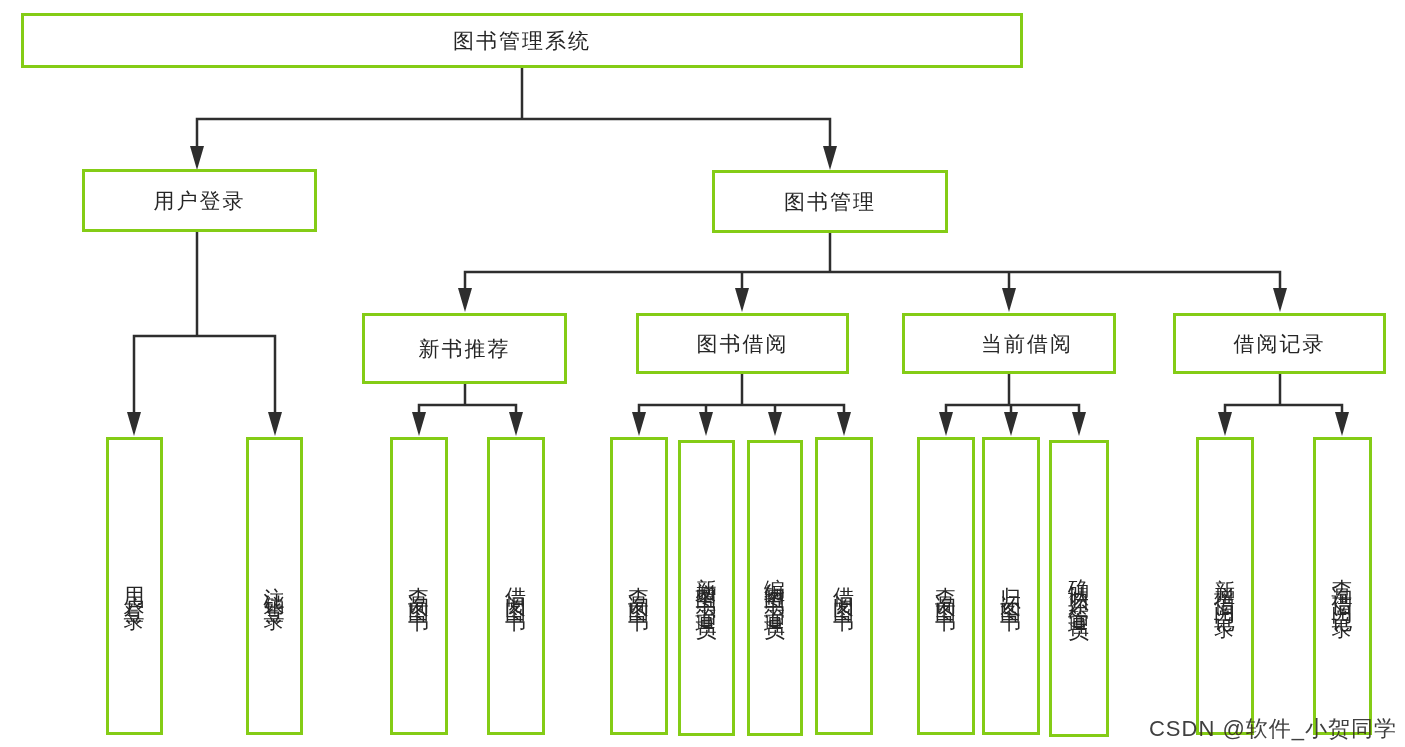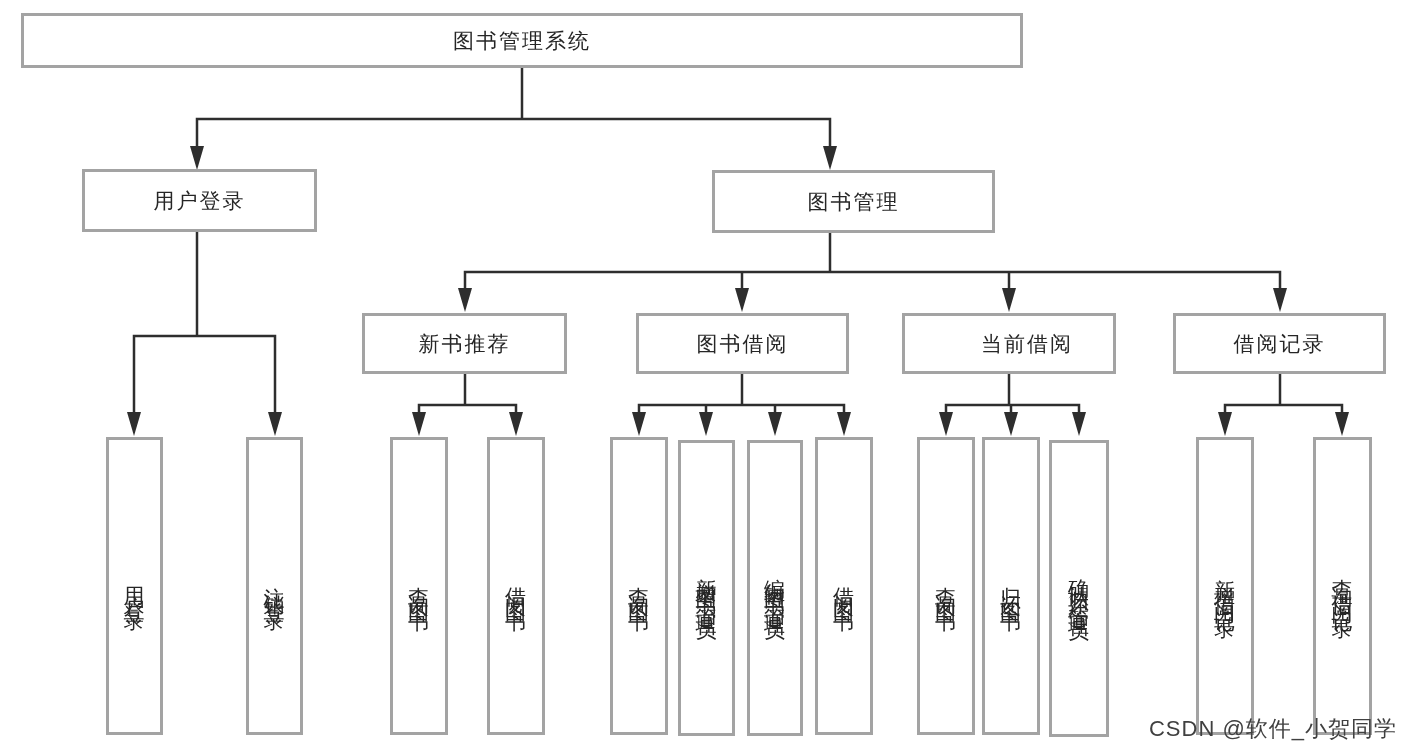--- a/index.html
+++ b/index.html
@@ -2,21 +2,21 @@
 <html><head>
 <meta charset="utf-8">
 <style>
   html,body{margin:0;padding:0;background:#ffffff;}
   .canvas{
     position:relative;width:1405px;height:747px;background:#ffffff;overflow:hidden;
     font-family:"Liberation Sans","DejaVu Sans",sans-serif;color:#262626;
   }
   .wires{position:absolute;left:0;top:0;width:1405px;height:747px;z-index:1;}
   .node{
-    position:absolute;z-index:2;background:#ffffff;border:3px solid #a3a3a3;
+    position:absolute;z-index:2;background:#ffffff;border:3px solid #84cc16;
     display:flex;align-items:center;justify-content:center;box-sizing:border-box;
   }
   .hlabel{font-size:21px;letter-spacing:2px;white-space:nowrap;}
   .vnode span{
     writing-mode:vertical-rl;text-orientation:mixed;
     font-size:21px;letter-spacing:8px;line-height:1;white-space:nowrap;
   }
   .watermark{
     position:absolute;z-index:3;right:8px;top:714px;
     font-size:22px;color:#404040;letter-spacing:1px;white-space:nowrap;
@@ -78,25 +78,25 @@
     <polygon points="1335,412 1349,412 1342,436"></polygon>
   </svg>
 
   <div class="node" style="left:21px;top:13px;width:1002px;height:55px;">
     <span class="hlabel">图书管理系统</span>
   </div>
 
   <div class="node" style="left:82px;top:169px;width:235px;height:63px;">
     <span class="hlabel">用户登录</span>
   </div>
-  <div class="node" style="left:712px;top:170px;width:283px;height:63px;">
+  <div class="node" style="left:712px;top:170px;width:236px;height:63px;">
     <span class="hlabel">图书管理</span>
   </div>
 
-  <div class="node" style="left:362px;top:313px;width:205px;height:61px;justify-content:center;">
+  <div class="node" style="left:362px;top:313px;width:205px;height:71px;justify-content:center;">
     <span class="hlabel">新书推荐</span>
   </div>
   <div class="node" style="left:636px;top:313px;width:213px;height:61px;text-align:center;">
     <span class="hlabel">图书借阅</span>
   </div>
   <div class="node" style="left:902px;top:313px;width:214px;height:61px;padding-left:36px;">
     <span class="hlabel">当前借阅</span>
   </div>
   <div class="node" style="left:1173px;top:313px;width:213px;height:61px;">
     <span class="hlabel">借阅记录</span>

